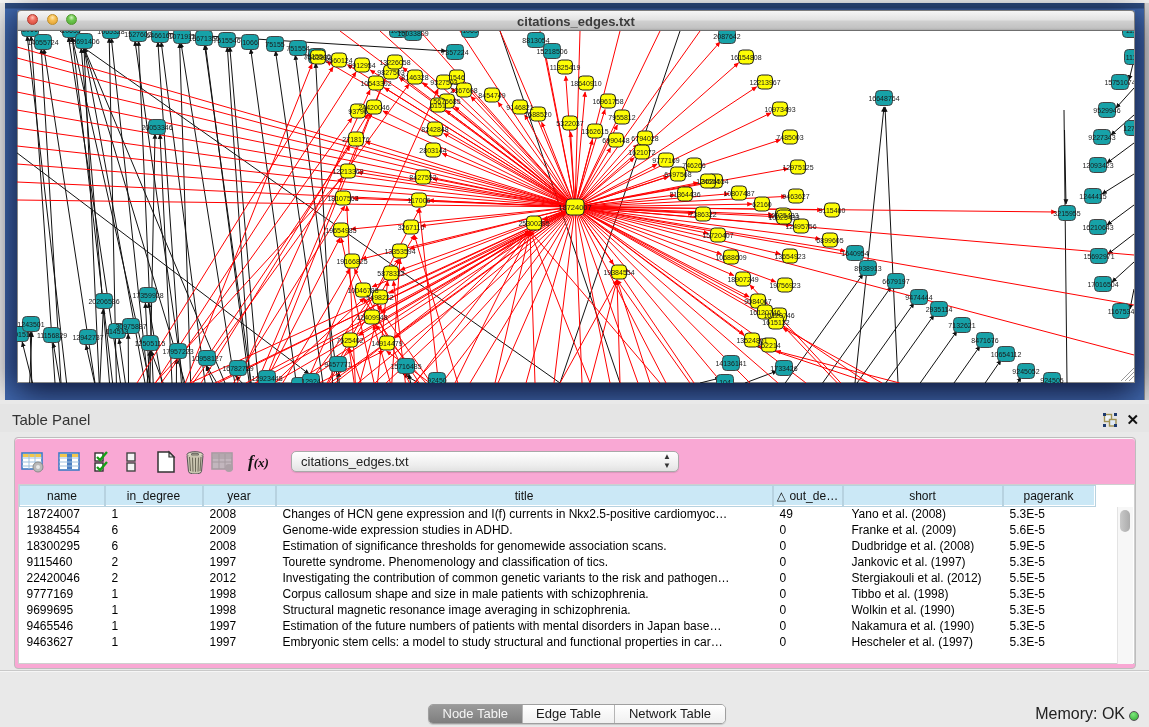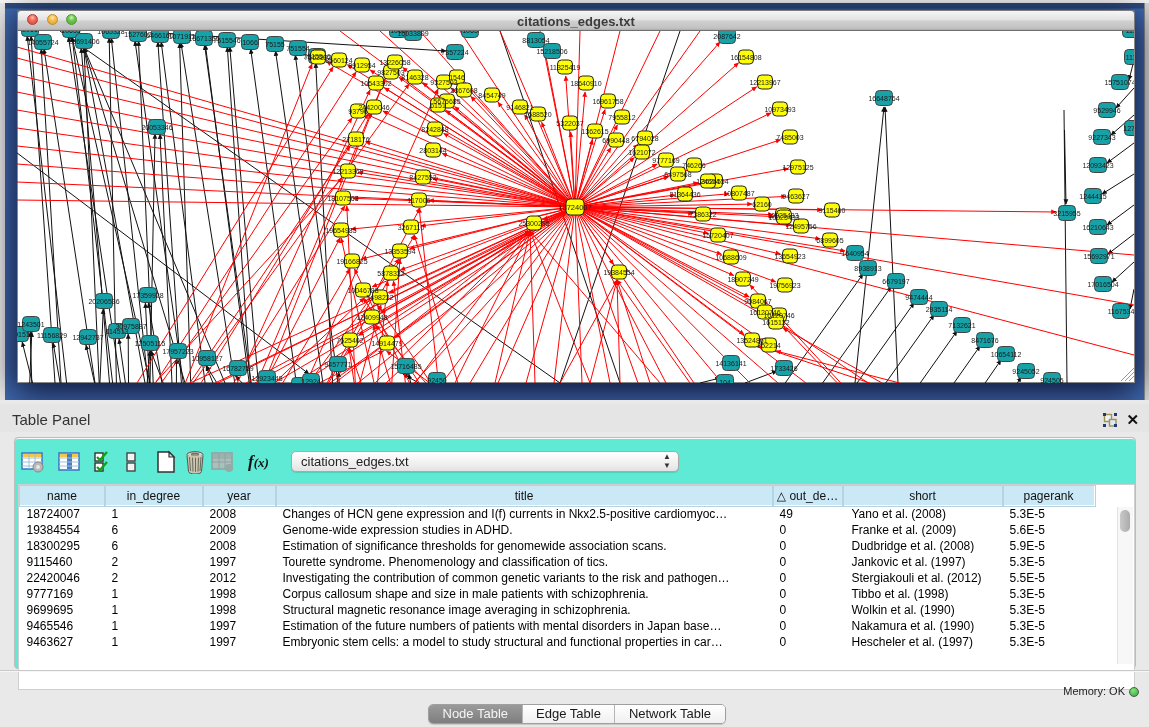--- a/index.html
+++ b/index.html
@@ -26,47 +26,47 @@
 #lg { left:48px; background:radial-gradient(circle at 50% 30%, #d2f3bd 0%, #6cc74e 40%, #53a935 100%); border:0.5px solid #51982f;}
 #canvas { position:absolute; left:0; top:21px; width:1118px; height:352px; background:#fff; border:1px solid #888; border-top:none; }
 
 
 #tp { position:absolute; left:0; top:400px; width:1149px; height:327px; background:#e9e9e9; }
 #tp-head { position:absolute; left:0; top:4px; width:1149px; height:28px; background:#e5e5e5; }
 #tp-head .t { position:absolute; left:12px; top:7px; font-size:15px; color:#333; }
 #tp-float { position:absolute; right:32px; top:9px; width:14px; height:14px; }
 #tp-x { position:absolute; right:10px; top:7px; font-size:15px; font-weight:bold; color:#111; }
 
-#inner { position:absolute; left:14px; top:37px; width:1122px; height:232px; background:#5eead4;
+#inner { position:absolute; left:14px; top:37px; width:1122px; height:232px; background:#f9a8d4;
   border:1px solid #bdbdbd; border-radius:4px; box-shadow:inset 0 1px 0 #f8f8f8; }
 #toolbar { position:absolute; left:4px; top:12px; height:26px; width:100%; }
 .ic { position:absolute; top:0; }
 #combo { position:absolute; left:272px; top:1px; width:388px; height:21px; background:linear-gradient(180deg,#ffffff,#ededed 70%,#e2e2e2);
   border:1px solid #a9a9a9; border-radius:5px; font-size:13px; color:#222; line-height:19px; padding-left:9px;
   box-shadow:0 1px 1px rgba(0,0,0,0.12); }
 #combo .arr { position:absolute; right:7px; top:0px; font-size:8px; color:#333; line-height:9px; text-align:center;}
 
-#tablewrap { position:absolute; left:3px; top:46px; width:1117px; height:206px; background:#fff; overflow:hidden; border:1px solid #cfcfcf;}
+#tablewrap { position:absolute; left:3px; top:46px; width:1117px; height:180px; background:#fff; overflow:hidden; border:1px solid #cfcfcf;}
 table { border-collapse:collapse; table-layout:fixed; width:1075px; font-size:12px; }
 th { background:#cbe8f6; border:1px solid #ffffff; border-bottom:1px solid #ffffff; outline:1px solid #b7d2e0;
   font-weight:normal; font-size:12px; color:#111; height:20px; padding:0; }
 td { height:16px; padding:0 0 0 7px; color:#000; white-space:nowrap; overflow:hidden; }
 td.c1 { padding-left:7px; }
 col.k0 { width:85px; } col.k1 { width:98px; } col.k2 { width:73px; } col.k3 { width:497px; }
 col.k4 { width:70px; } col.k5 { width:160px; } col.k6 { width:92px; }
 td.c5 { padding-left:9px; }
 #vsb { position:absolute; right:2px; top:69px; width:16px; height:157px; background:#f7f7f7; border-left:1px solid #e3e3e3; }
 #vsb .thumb { position:absolute; left:2px; top:3px; width:10px; height:22px; background:linear-gradient(90deg,#c9c9c9,#ababab); border-radius:5px; }
 
 #groove { position:absolute; left:0; top:670px; width:1149px; height:2px; background:#c9c9c9; border-bottom:1px solid #f6f6f6; }
 #tabs { position:absolute; left:428px; top:704px; height:20px; display:flex; border:1px solid #9f9f9f; border-radius:5px; overflow:hidden;
   box-shadow:0 1px 1px rgba(0,0,0,0.15); }
 #tabs .seg { font-size:13px; line-height:18px; padding:0 13.5px; background:linear-gradient(180deg,#ffffff,#f0f0f0); color:#1a1a1a; border-left:1px solid #b5b5b5; }
 #tabs .seg.sel { background:linear-gradient(180deg,#9a9a9a,#7e7e7e); color:#f5f5f5; border-left:none; }
-#status { position:absolute; right:10px; top:685px; font-size:11px; color:#222; }
+#status { position:absolute; right:10px; top:705px; font-size:16px; color:#222; }
 #status .dot { display:inline-block; width:10px; height:10px; border-radius:50%; background:radial-gradient(circle at 40% 30%,#7ee87e,#2daa2d); border:1px solid #555; vertical-align:-2px; margin-left:4px;}
 </style>
 </head>
 <body>
 <div id="desktop">
   <div class="blue"></div>
   <div id="topwhite"></div>
   <div id="rightstrip"></div>
   <div id="frame">
     <div id="titlebar">

